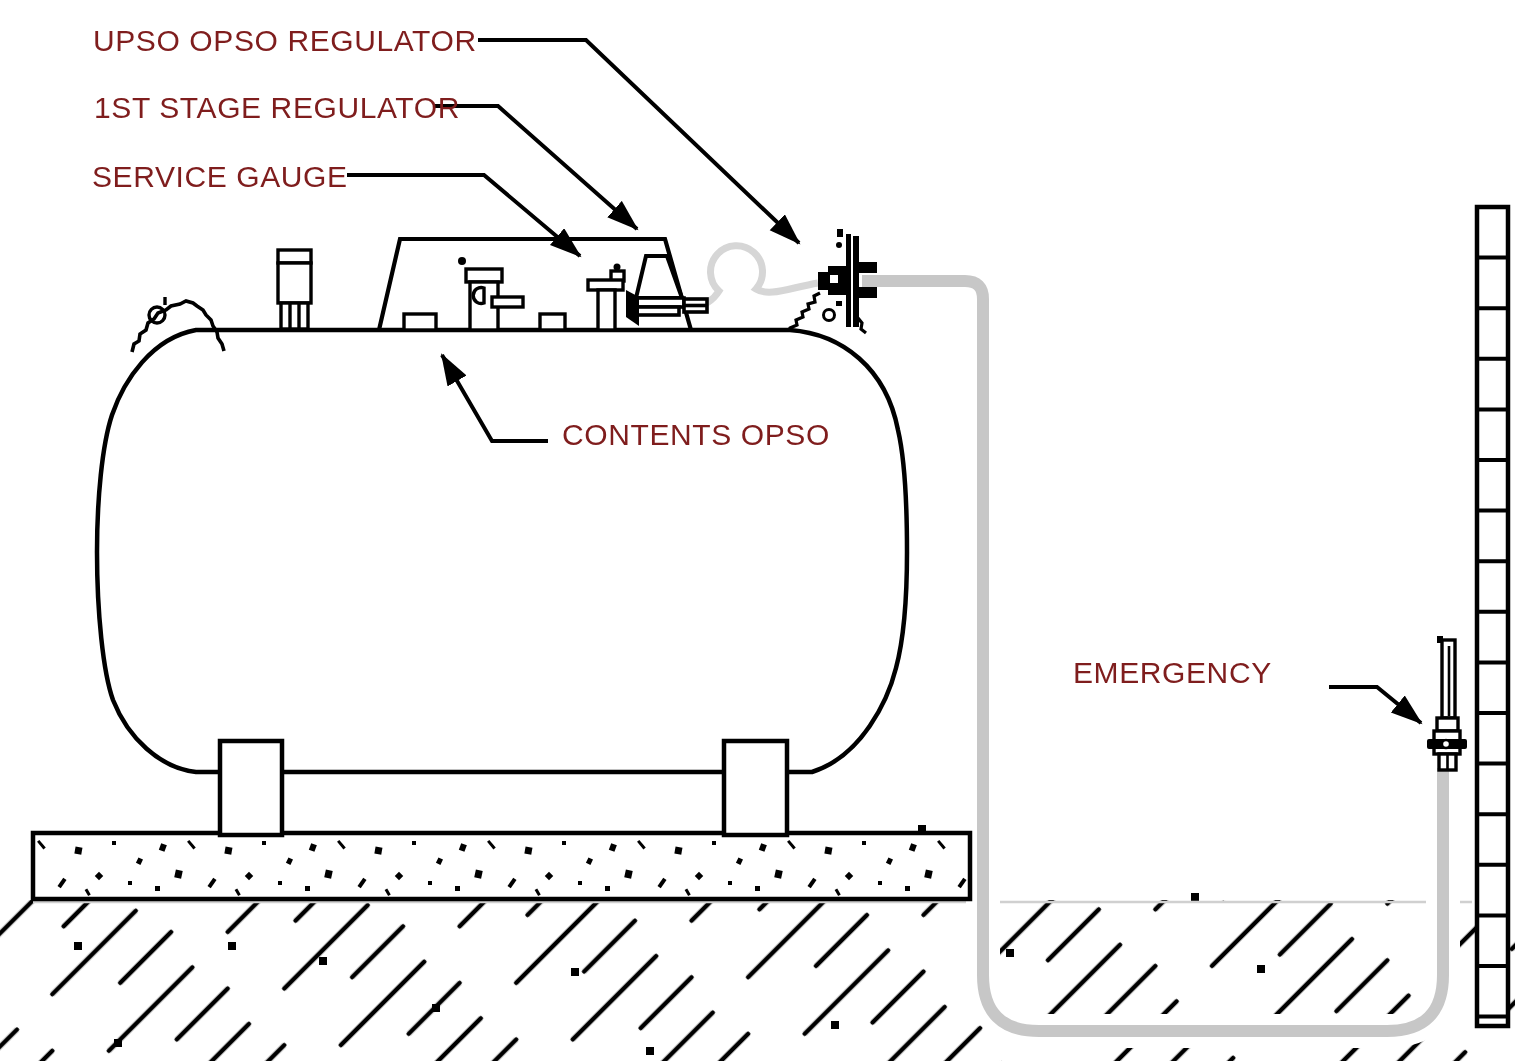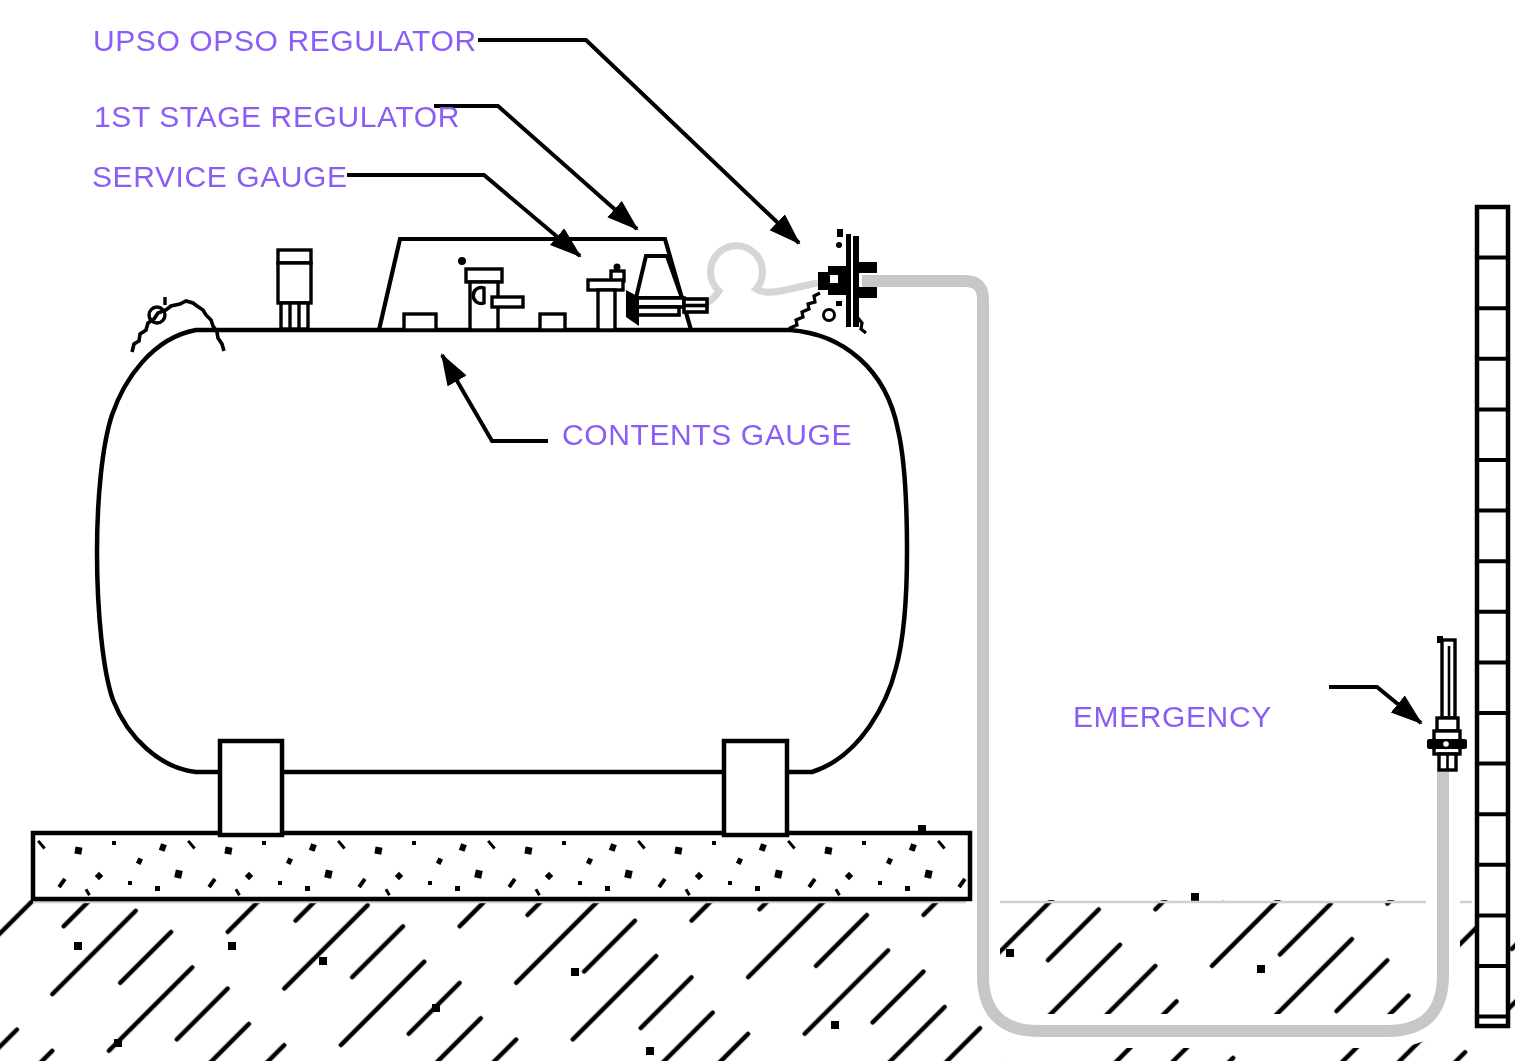--- a/index.html
+++ b/index.html
@@ -1,19 +1,19 @@
 <!DOCTYPE html>
 <html style="--line: #000000; --pipe: #c7c7c7; --pigtail: #d6d6d6; --ground_line: #d0d0d0; --bg: #ffffff;"><head>
 <meta charset="utf-8">
 <style>
   html,body{margin:0;padding:0;background:#fff;}
   #canvas{position:relative;width:1515px;height:1061px;background:var(--bg,#fff);overflow:hidden;
           font-family:"Liberation Sans", sans-serif;}
   #drawing{position:absolute;left:0;top:0;}
-  .diagram-label{position:absolute;font-size:30px;letter-spacing:.6px;color:#8b5cf6;
+  .diagram-label{position:absolute;font-size:30px;letter-spacing:.6px;color:#7f1d1d;
                  white-space:nowrap;line-height:34px;}
   
   .ln{stroke:#000;fill:none;}
   .wfill{stroke:#000;fill:#fff;}
   .blk{fill:#000;stroke:none;}
   .pipe{stroke:var(--pipe,#c7c7c7);fill:none;}
   .pigtail{stroke:var(--pigtail,#d6d6d6);fill:none;}
   .casing{stroke:#fff;fill:none;}
   .gline{stroke:var(--ground_line,#d0d0d0);fill:none;}
 </style>
@@ -186,20 +186,20 @@
   <g class="ln" stroke-width="4">
     <path d="M478,40 H586 L799,243" marker-end="url(#arrow)"></path>
     <path d="M434,106 H498 L637,229" marker-end="url(#arrow)"></path>
     <path d="M347,175 H484 L580,256" marker-end="url(#arrow)"></path>
     <path d="M548,441 H492 L442,355" marker-end="url(#arrow)"></path>
     <path d="M1329,687 H1377 L1421,723" marker-end="url(#arrow)"></path>
   </g>
 </svg>
 
 <div class="diagram-label" style="left:93px;top:24px;">UPSO OPSO REGULATOR</div>
-<div class="diagram-label" style="left:94px;top:100px;">1ST STAGE REGULATOR</div>
+<div class="diagram-label" style="left:94px;top:91px;">1ST STAGE REGULATOR</div>
 <div class="diagram-label" style="left:92px;top:160px;">SERVICE GAUGE</div>
-<div class="diagram-label" style="left:562px;top:418px;">CONTENTS GAUGE</div>
-<div class="diagram-label" style="left:1073px;top:656px;margin-top:44px;">
+<div class="diagram-label" style="left:562px;top:418px;">CONTENTS OPSO</div>
+<div class="diagram-label" style="left:1073px;top:656px;">
   <div>EMERGENCY</div>
 </div>
 
 </div>
 
 </body></html>

